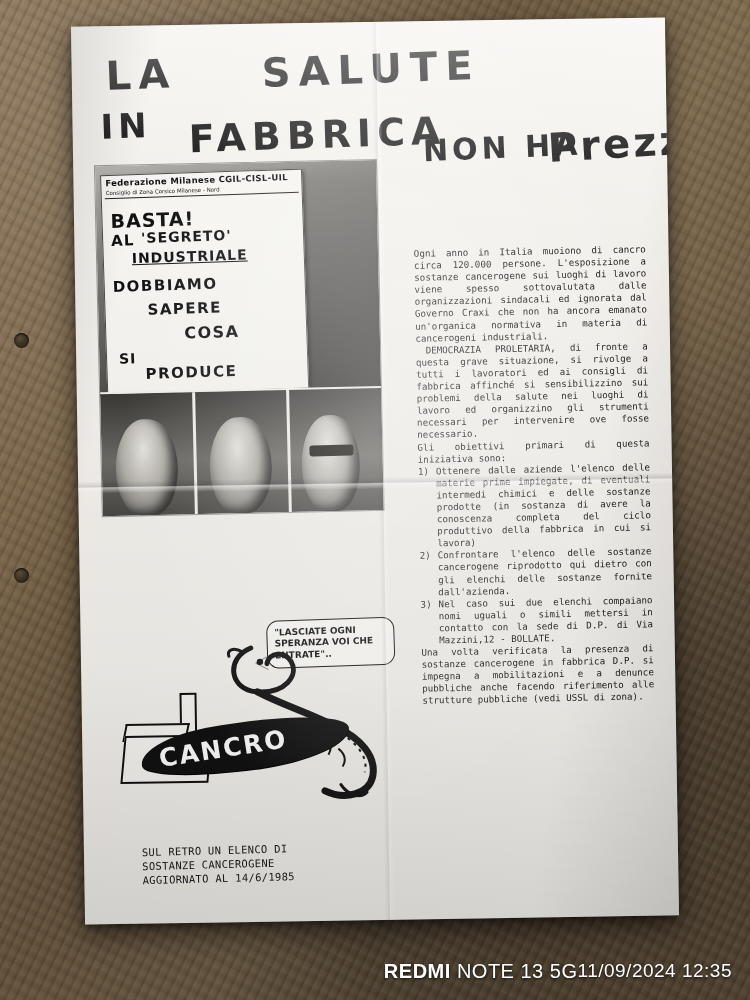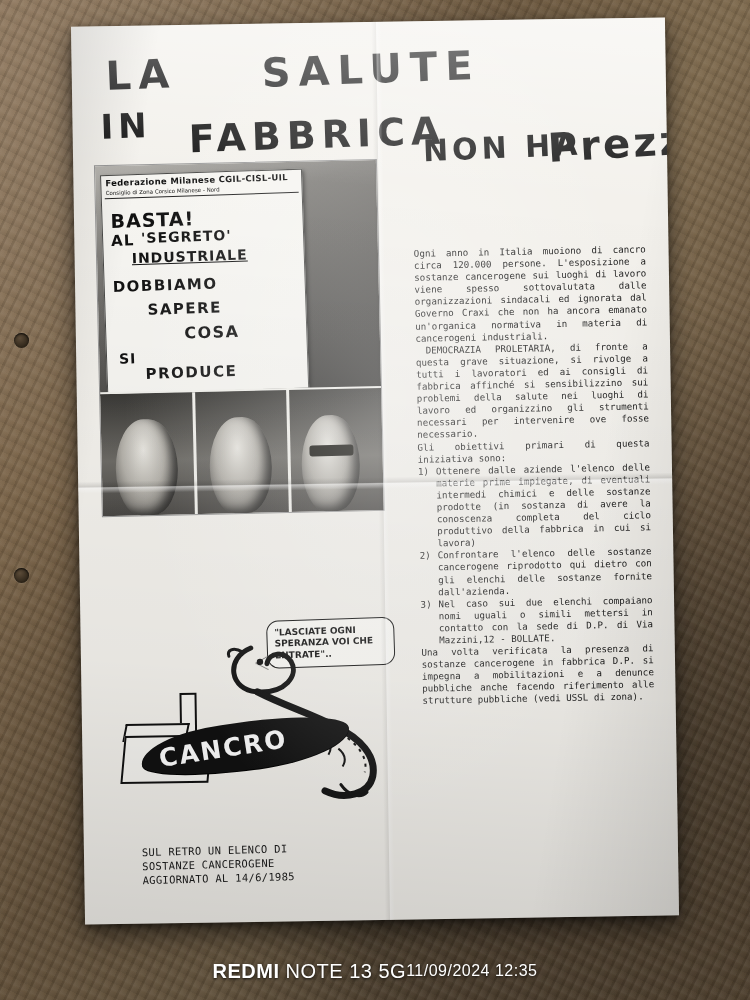--- a/index.html
+++ b/index.html
@@ -342,32 +342,32 @@
     transform: rotate(-0.6deg);
   }
 
   
   .wm {
     position: absolute;
     left: 0; right: 0; bottom: 0;
     height: 58px;
     display: flex;
     align-items: center;
-    justify-content: center;
+    justify-content: flex-end;
     padding: 0 18px;
     box-sizing: border-box;
     color: #fff;
     text-shadow: 0 1px 3px rgba(0,0,0,0.85);
     font-family: "Liberation Sans", sans-serif;
     font-size: 20px;
     letter-spacing: 0.5px;
   }
   .wm .redmi { font-weight: bold; }
   .wm .model { font-weight: normal; }
-  .wm .stamp { font-size: 16px; }
+  .wm .stamp { font-size: 19px; }
 </style>
 </head>
 <body>
 
 <div id="scene">
   <div class="backdrop"></div>
 
   <div class="sheet">
 
     <div class="headline">

